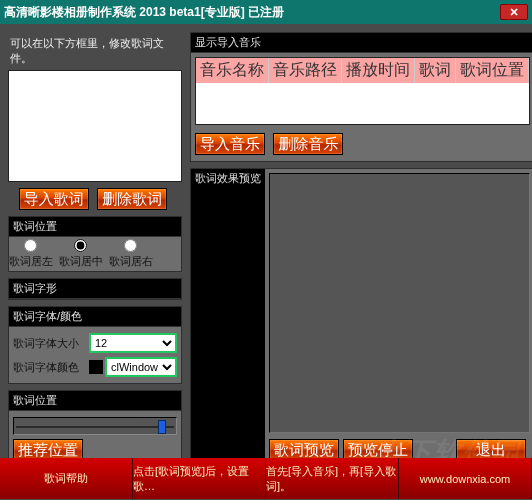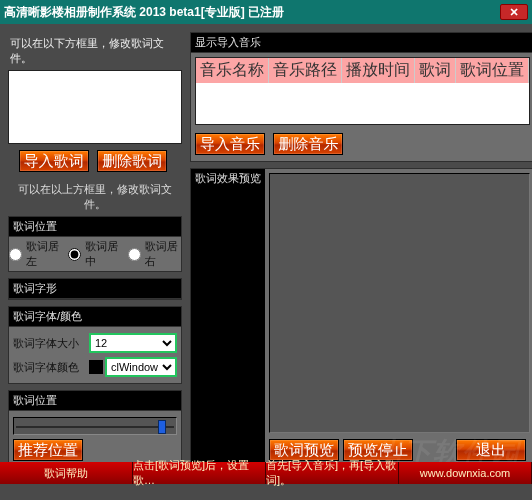--- a/index.html
+++ b/index.html
@@ -12,32 +12,32 @@
   .col { display:flex; flex-direction:column; }
   .col-left { width:220px;justify-content:center; }
   .col-right { flex:1; }
   .panel { border:1px solid #2e2e2e; background:#6e6e6e; margin-bottom:6px; }
   .panel-hd { background:#000000; color:#e0e0e0; font-size:11px; padding:2px 4px; border-bottom:1px solid #333;}
   .panel-bd { padding:4px; }
   .hint { color:#eee; font-size:11px; padding:4px 2px; }
   .textarea { width:100%; height:210px; background:#fff; border:1px solid #222; resize:none; font-size:12px; padding:2px;}
   .btn { display:inline-block; min-width:70px; height:22px; line-height:20px; text-align:center; font-size:15px; color:#fff; border:1px solid #000; cursor:pointer; background:linear-gradient(#ff7a00,#d94400 45%,#b22900 55%,#d94400); margin:2px 4px 2px 0; box-shadow:inset 0 0 0 1px rgba(255,255,255,.15)}
   .row { display:flex; align-items:center; gap:6px; padding:2px 0; }
-  .row label { font-size:11px; color:#111; display:flex; align-items:center; gap:2px;}
+  .row label { font-size:11px; color:#111; display:flex; align-items:center; gap:2px;flex-direction:column;}
   .fld-label { font-size:11px; color:#111; width:70px;}
   select.combo { flex:1; height:20px; font-size:11px; background:#fff; border:2px solid #22c55e;}
   .colorbox { width:14px; height:14px; background:#000; display:inline-block; border:1px solid #000;}
   .slider-wrap { position:relative; height:18px; background:#555; border:1px inset #333; margin:2px 0;}
   .slider-track{ position:absolute; left:2px; right:2px; top:8px; height:2px; background:#2b2b2b;}
   .slider-thumb{ position:absolute; top:2px; right:10px; width:8px; height:14px; background:#1e5fe0; border:1px solid #0a2a60;}
   .musicpanel .table{ background:#fff; border:1px solid #222; height:68px; overflow:hidden;}
   .thead{ display:flex; background:#fca5a5; font-size:16px; color:#333;}
   .thead div{ padding:2px 4px; border-right:1px solid #ccc; flex:1; white-space:nowrap;}
   .preview-area{ background:#555; border:1px inset #222; height:260px;}
-  .bottombar{ position:absolute; left:0; right:0; bottom:16px; height:22px; display:flex;}
+  .bottombar{ position:absolute; left:0; right:0; bottom:1px; height:41px; display:flex;}
   .bottombar .seg{ flex:1; background:linear-gradient(#d40000,#8a0000); color:#ffefc0; font-size:11px; display:flex; align-items:center; justify-content:center; border-right:1px solid #400;}
   .right-btns{ display:flex; justify-content:space-between; margin-top:4px;}
   .right-btns .spacer{flex:1}
   input[type=radio],input[type=checkbox]{margin:0 2px 0 0; accent-color:#000;}
   .combo-wrap{display:flex;align-items:center;gap:2px;}
   .watermark{position:absolute; right:12px; bottom:28px; font-size:28px; font-weight:bold; color:rgba(255,255,255,.08); pointer-events:none; letter-spacing:1px;font-style:italic;}
 </style>
 </head>
 <body>
 
@@ -51,21 +51,20 @@
 
   <div class="body">
 
     <div class="col col-left">
       <div class="hint">可以在以下方框里，修改歌词文件。</div>
       <textarea class="textarea" style=""></textarea>
       <div style="text-align:center; padding:4px 0">
         <span class="btn">导入歌词</span>
         <span class="btn">删除歌词</span>
       </div>
-      <div class="hint" style="color:#ddd;text-align:center">可以在以上方框里，修改歌词文件。</div>
 
       <div class="panel">
         <div class="panel-hd">歌词位置</div>
         <div class="panel-bd row">
           <label>
               <input type="radio" name="pos" style="">
               <span>歌词居左</span>
             </label>
           <label>
               <input type="radio" name="pos" checked="" style="">

